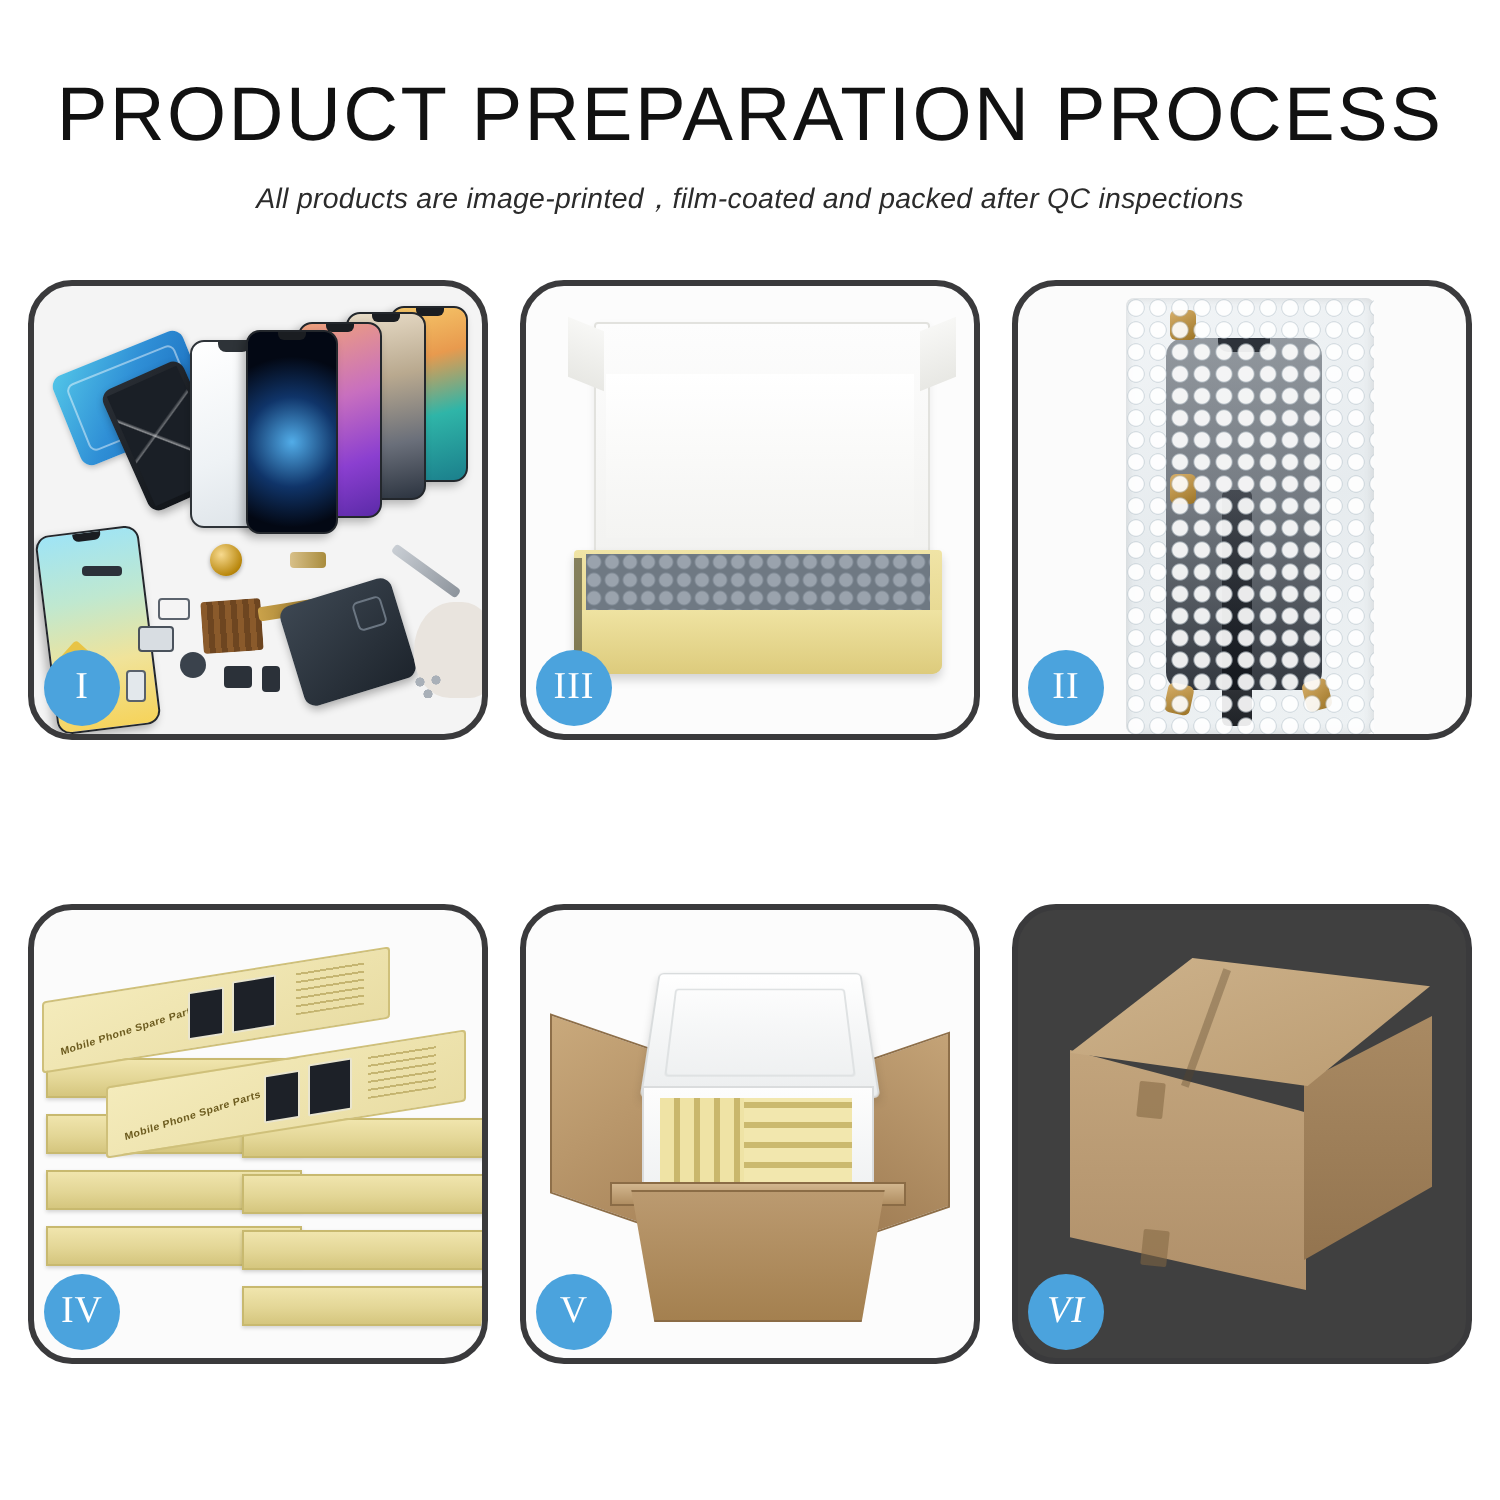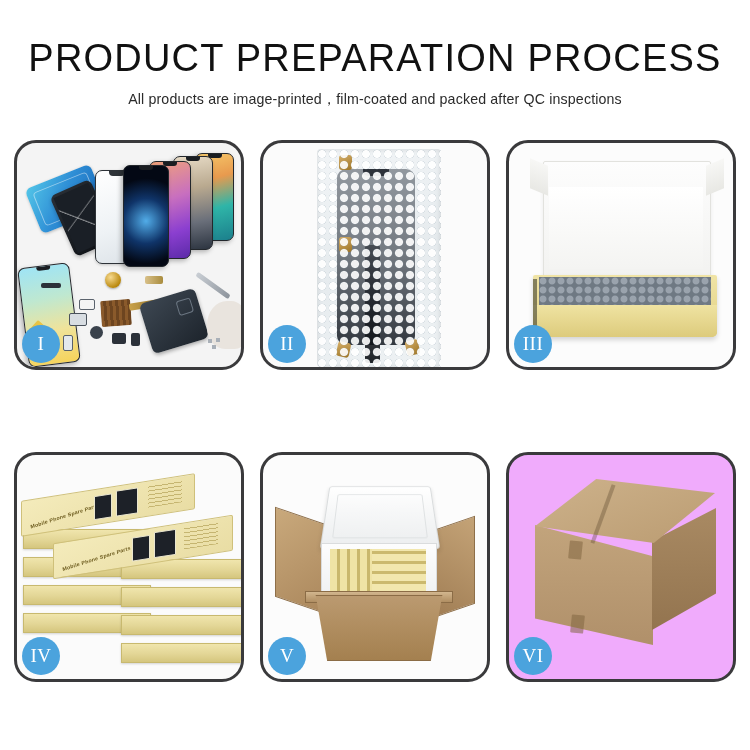--- a/index.html
+++ b/index.html
@@ -37,20 +37,21 @@
     line-height: 1.08;
     font-family: "Liberation Sans", sans-serif;
   }
   .page-subtitle {
     font-size: 14.2px;
     color: #2b2b2b;
     margin: 11px 0 0 0;
     font-weight: 400;
     letter-spacing: 0.15px;
     font-family: "Liberation Sans", sans-serif;
+    font-style: italic;
   }
 
   
   .grid {
     position: absolute;
     left: 14px;
     top: 140px;
     width: 722px;
     display: grid;
     grid-template-columns: repeat(3, 230px);
@@ -490,21 +491,21 @@
   }
   .p5 .rim {
     position: absolute;
     left: 42px; top: 136px;
     width: 146px; height: 10px;
     background: linear-gradient(180deg,#d2b68e,#b08e62);
     border: 1px solid #8b6c46;
   }
 
   
-  .p6 { background: #f0abfc; }
+  .p6 { background: #404040; font-style: italic; }
   .p6 .top {
     position: absolute;
     left: 26px; top: 24px;
     width: 180px; height: 64px;
     background: linear-gradient(160deg,#cdb28b 0%, #bb9c72 100%);
     clip-path: polygon(34% 0, 100% 22%, 66% 100%, 0 74%);
     border-radius: 2px;
   }
   .p6 .front {
     position: absolute;
@@ -570,48 +571,48 @@
         <div class="bit b7"></div>
         <div class="bit b8"></div>
         <div class="bit b9"></div>
         <div class="tweezer"></div>
         <div class="hand"></div>
         <div class="screws"></div>
       </div>
       <div class="badge">I</div>
     </div>
 
+    <div class="panel p3">
+      <div class="panel-inner">
+        <div class="lid"></div>
+        <div class="foam"></div>
+        <div class="boxbody"></div>
+        <div class="trayfill"></div>
+        <div class="boxfront"></div>
+        <div class="edge-l"></div>
+      </div>
+      <div class="badge">III</div>
+    </div>
+
     <div class="panel p2">
       <div class="panel-inner">
         <div class="bag">
           <div class="part">
             <div class="cable"></div>
           </div>
           <div class="tab t1"></div>
           <div class="tab t2"></div>
           <div class="tab t3"></div>
           <div class="tab t4"></div>
           <div class="bubbles"></div>
         </div>
       </div>
       <div class="badge">II</div>
     </div>
 
-    <div class="panel p3">
-      <div class="panel-inner">
-        <div class="lid"></div>
-        <div class="foam"></div>
-        <div class="boxbody"></div>
-        <div class="trayfill"></div>
-        <div class="boxfront"></div>
-        <div class="edge-l"></div>
-      </div>
-      <div class="badge">III</div>
-    </div>
-
     <div class="panel p4">
       <div class="panel-inner">
         <div class="stack">
 
           <div class="sbox" style="left:2px;  top:138px; width:126px; height:18px;"></div>
           <div class="sbox" style="left:2px;  top:110px; width:126px; height:18px;"></div>
           <div class="sbox" style="left:2px;  top:82px;  width:126px; height:18px;"></div>
           <div class="sbox" style="left:2px;  top:54px;  width:126px; height:18px;"></div>
 
           <div class="sbox" style="left:100px; top:168px; width:122px; height:18px;"></div>

